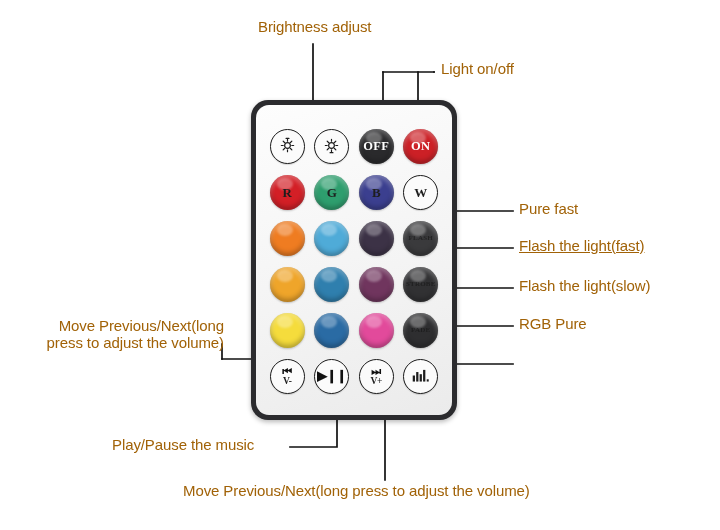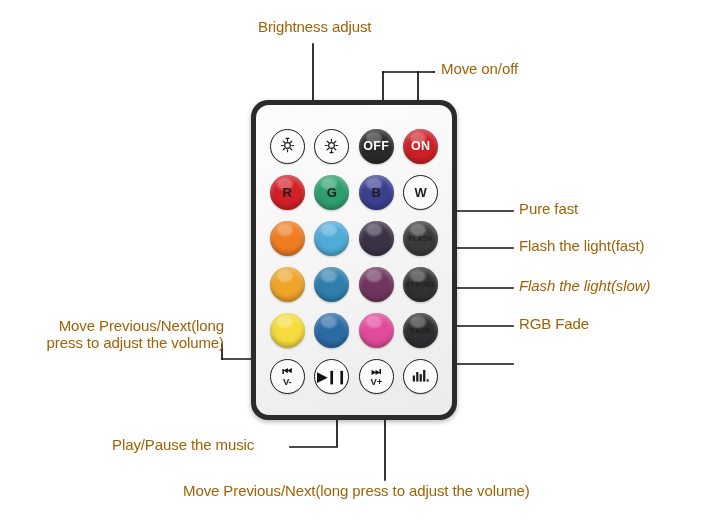--- a/index.html
+++ b/index.html
@@ -56,21 +56,21 @@
     justify-items:center;
   }
 
   .btn{
     width:35px;height:35px;
     border-radius:50%;
     position:relative;
     display:flex;align-items:center;justify-content:center;
     font-size:12px;
     font-weight:bold;
-    font-family:Liberation Sans, sans-serif;
+    font-family:Liberation Serif, serif;
     box-sizing:border-box;
   }
   
   .btn.pad{
     box-shadow:inset 0 -3px 5px rgba(0,0,0,.28),
                inset 0 3px 5px rgba(255,255,255,.32),
                0 1px 2px rgba(0,0,0,.22);
   }
   .btn.pad::after{
     content:"";
@@ -237,29 +237,29 @@
             </svg>
           </span>
         </div>
 
       </div>
     </div>
   </div>
 
   <div class="callout" style="left:258px;top:19px;">Brightness adjust</div>
 
-  <div class="callout" style="left:441px;top:61px;">Move on/off</div>
+  <div class="callout" style="left:441px;top:61px;">Light on/off</div>
 
   <div class="callout" style="left:519px;top:201px;">Pure fast</div>
 
-  <div class="callout" style="left:519px;top:238px;">Flash the light(fast)</div>
-
-  <div class="callout" style="left:519px;top:278px;font-style:italic;">Flash the light(slow)</div>
-
-  <div class="callout" style="left:519px;top:316px;">RGB Fade</div>
+  <div class="callout" style="left:519px;top:238px;text-decoration:underline;">Flash the light(fast)</div>
+
+  <div class="callout" style="left:519px;top:278px;">Flash the light(slow)</div>
+
+  <div class="callout" style="left:519px;top:316px;">RGB Pure</div>
 
 
   <div class="callout two-line right-align" style="left:38px;top:318px;width:186px;">Move Previous/Next(long
 press to adjust the volume)</div>
 
   <div class="callout" style="left:112px;top:437px;">Play/Pause the music</div>
 
   <div class="callout" style="left:183px;top:483px;">Move Previous/Next(long press to adjust the volume)</div>
 
 </div>

